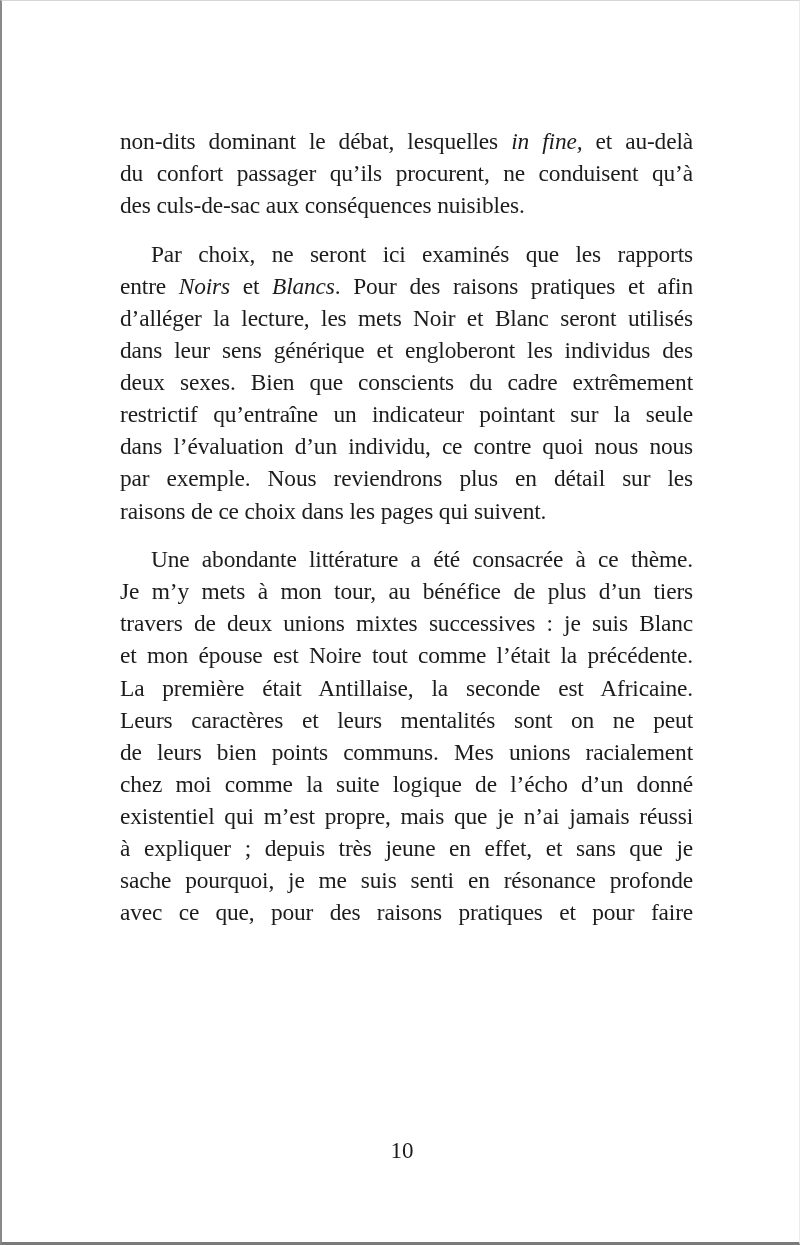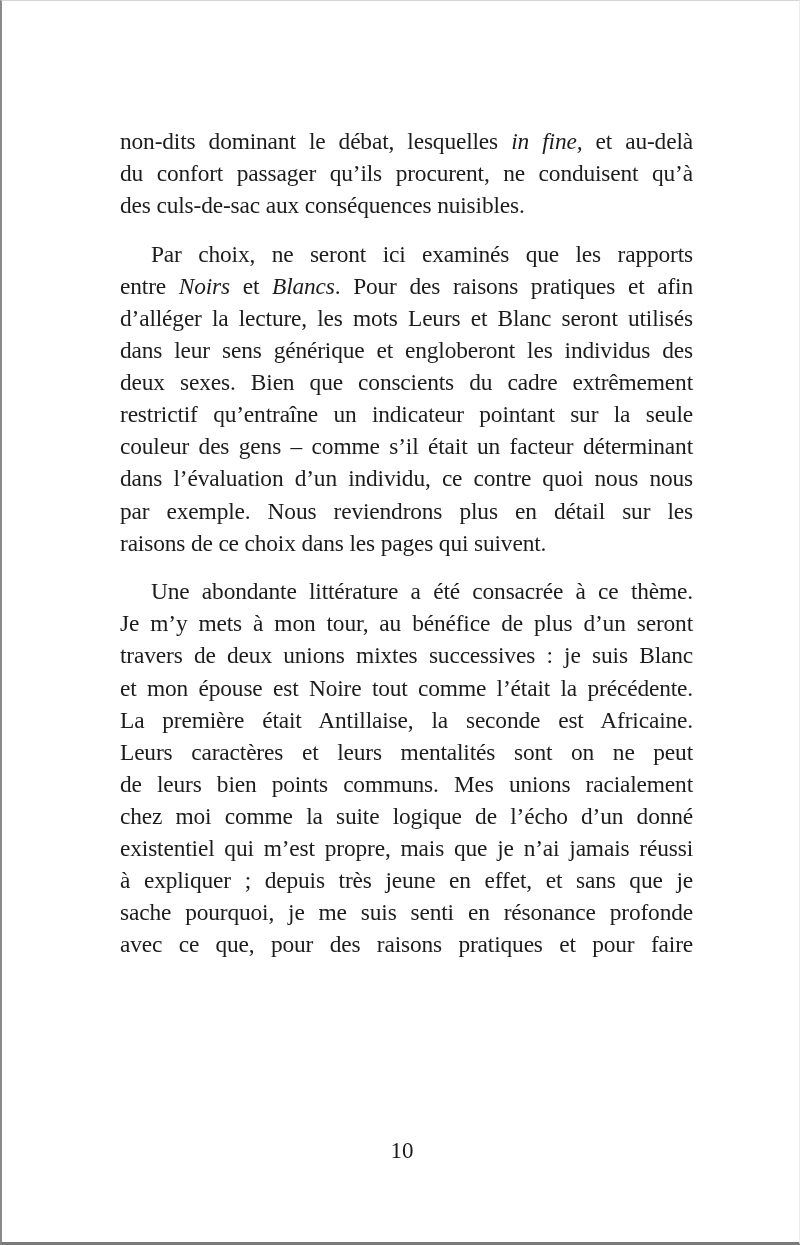--- a/index.html
+++ b/index.html
@@ -75,32 +75,31 @@
 <div class="page">
   <div class="text-block" id="text-block">
       <div class="para">
         <span class="line"><span>non-dits dominant le débat, lesquelles </span><span class="it">in fine,</span><span> et au-delà</span></span>
         <span class="line"><span>du confort passager qu’ils procurent, ne conduisent qu’à</span></span>
         <span class="line last"><span>des culs-de-sac aux conséquences nuisibles.</span></span>
       </div>
       <div class="para">
         <span class="line first-indent"><span>Par choix, ne seront ici examinés que les rapports</span></span>
         <span class="line"><span>entre </span><span class="it">Noirs</span><span> et </span><span class="it">Blancs</span><span>. Pour des raisons pratiques et afin</span></span>
-        <span class="line"><span>d’alléger la lecture, les mots Leurs et Blanc seront utilisés</span></span>
+        <span class="line"><span>d’alléger la lecture, les mets Noir et Blanc seront utilisés</span></span>
         <span class="line"><span>dans leur sens générique et engloberont les individus des</span></span>
         <span class="line"><span>deux sexes. Bien que conscients du cadre extrêmement</span></span>
         <span class="line"><span>restrictif qu’entraîne un indicateur pointant sur la seule</span></span>
-        <span class="line"><span>couleur des gens – comme s’il était un facteur déterminant</span></span>
         <span class="line"><span>dans l’évaluation d’un individu, ce contre quoi nous nous</span></span>
         <span class="line"><span>par exemple. Nous reviendrons plus en détail sur les</span></span>
         <span class="line last"><span>raisons de ce choix dans les pages qui suivent.</span></span>
       </div>
       <div class="para">
         <span class="line first-indent"><span>Une abondante littérature a été consacrée à ce thème.</span></span>
-        <span class="line"><span>Je m’y mets à mon tour, au bénéfice de plus d’un seront</span></span>
+        <span class="line"><span>Je m’y mets à mon tour, au bénéfice de plus d’un tiers</span></span>
         <span class="line"><span>travers de deux unions mixtes successives : je suis Blanc</span></span>
         <span class="line"><span>et mon épouse est Noire tout comme l’était la précédente.</span></span>
         <span class="line"><span>La première était Antillaise, la seconde est Africaine.</span></span>
         <span class="line"><span>Leurs caractères et leurs mentalités sont on ne peut</span></span>
         <span class="line"><span>de leurs bien points communs. Mes unions racialement</span></span>
         <span class="line"><span>chez moi comme la suite logique de l’écho d’un donné</span></span>
         <span class="line"><span>existentiel qui m’est propre, mais que je n’ai jamais réussi</span></span>
         <span class="line"><span>à expliquer ; depuis très jeune en effet, et sans que je</span></span>
         <span class="line"><span>sache pourquoi, je me suis senti en résonance profonde</span></span>
         <span class="line"><span>avec ce que, pour des raisons pratiques et pour faire</span></span>

